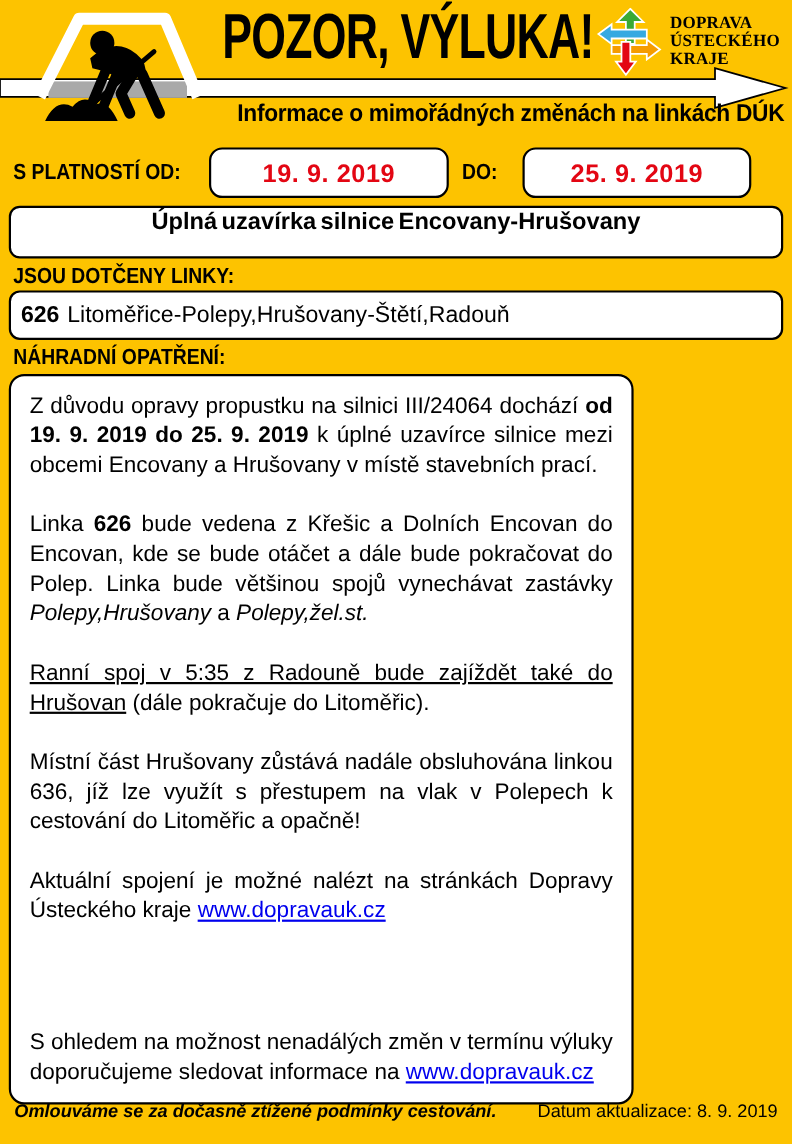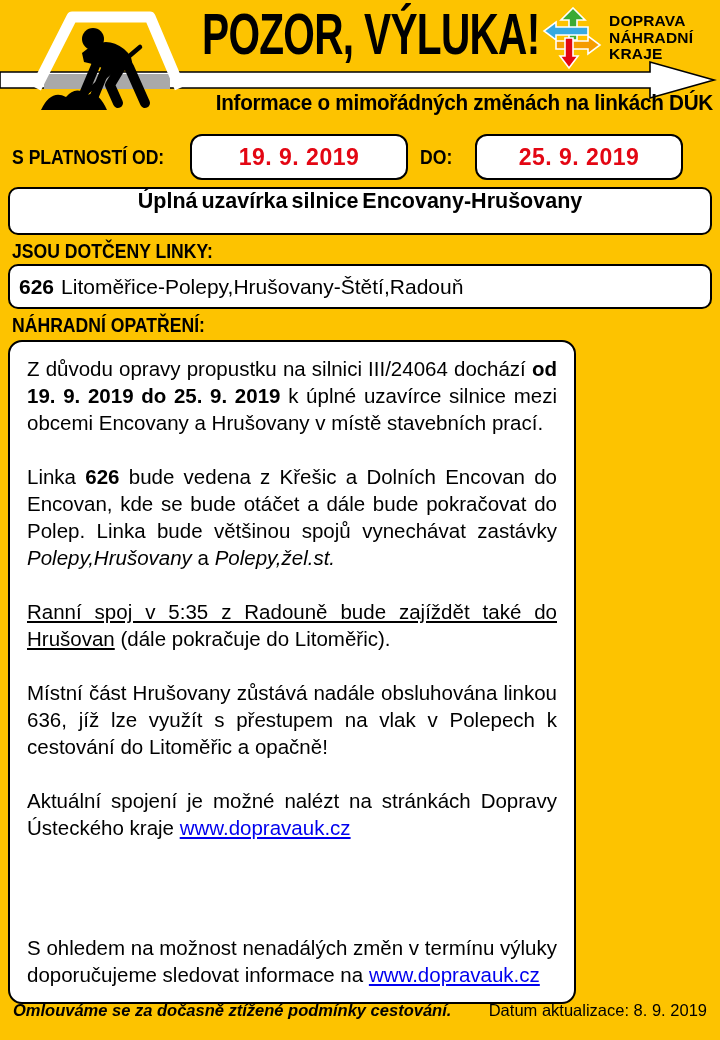--- a/index.html
+++ b/index.html
@@ -13,21 +13,21 @@
   .band-svg{position:absolute;left:0;top:60px;width:720px;height:44px;}
   .sign-svg{position:absolute;left:26px;top:10px;width:162px;height:102px;}
   .main-title{
     position:absolute;left:202px;top:0px;white-space:nowrap;
     font-size:58px;font-weight:700;letter-spacing:-1px;
     transform:scaleX(.70);transform-origin:0 0;
   }
   .logo-arrows{position:absolute;left:542px;top:7px;width:62px;height:64px;}
   .logo-text{
     position:absolute;left:609px;top:13px;
-    font-size:15.5px;font-weight:700;line-height:16.5px;letter-spacing:.2px;
+    font-size:15.5px;font-weight:700;line-height:16.5px;letter-spacing:.2px;font-family:Liberation Serif, serif;
   }
   .subtitle{
     position:absolute;right:7px;top:90px;white-space:nowrap;
     font-size:22px;font-weight:700;letter-spacing:-.3px;
     transform:scaleX(.94);transform-origin:100% 0;
   }
   
   .lbl{
     position:absolute;font-weight:700;font-size:20px;white-space:nowrap;
     transform:scaleX(.88);transform-origin:0 50%;
@@ -98,21 +98,21 @@
   <div class="main-title">POZOR, VÝLUKA!</div>
 
   <svg class="logo-arrows" viewBox="0 0 62 64">
     <path d="M27 33 V13 H19 L31 1 L43 13 H35 V33 Z" fill="#3AAA35" stroke="#FFF" stroke-width="1.6"></path>
     <path d="M46 20 V28 H14 V33 L2 24 L14 15 V20 Z" fill="#36A9E1" stroke="#FFF" stroke-width="1.6"></path>
     <path d="M14 34 H46 V29 L58 38 L46 47 V42 H14 Z" fill="#F59C00" stroke="#FFF" stroke-width="1.6"></path>
     <path d="M23 31 H31 V49 H36 L27 61 L18 49 H23 Z" fill="#E30613" stroke="#FFF" stroke-width="1.6"></path>
   </svg>
   <div class="logo-text">
     <div>DOPRAVA</div>
-    <div>NÁHRADNÍ</div>
+    <div>ÚSTECKÉHO</div>
     <div>KRAJE</div>
   </div>
 
   <div class="subtitle">Informace o mimořádných změnách na linkách DÚK</div>
 </div>
 
 <div class="lbl v-label lbl-from">S PLATNOSTÍ OD:</div>
 <div class="whitebox date-box date-from">
   <span class="date-text">19. 9. 2019</span>
 </div>

